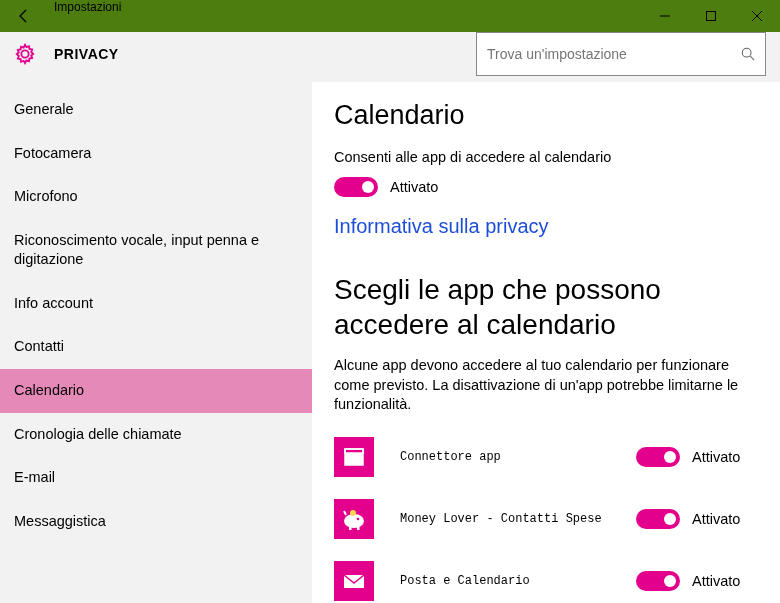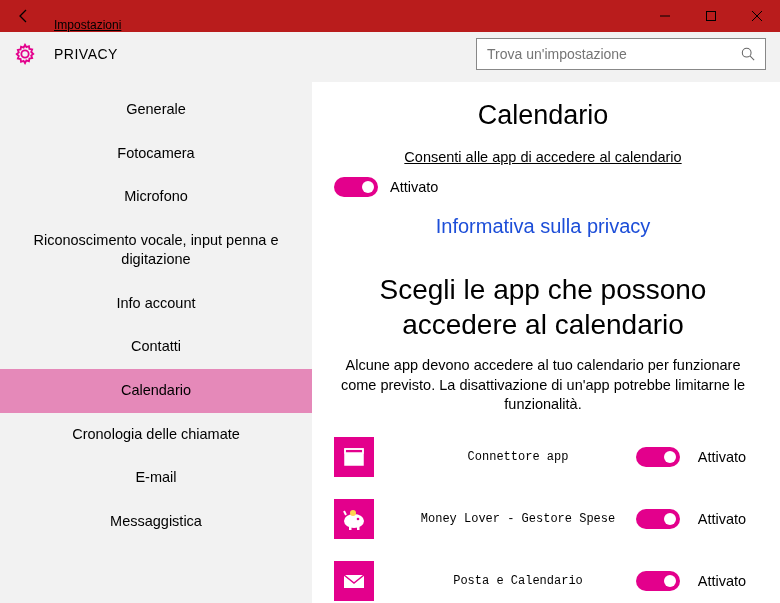--- a/index.html
+++ b/index.html
@@ -1,34 +1,34 @@
 <!DOCTYPE html>
 <html><head>
 <meta charset="utf-8">
 <style>
   * { margin:0; padding:0; box-sizing:border-box; font-family:"Segoe UI", Arial, sans-serif; }
   body { width:780px; height:603px; background:#fff; overflow:hidden; color:#000; }
-  .titlebar { height:32px; display:flex; align-items:flex-end; background:#b91c1c;text-decoration:underline; }
+  .titlebar { height:32px; display:flex; align-items:flex-start; background:#4d7c0f; }
   .back-btn { width:48px; height:32px; display:flex; align-items:center; justify-content:center; cursor:pointer; }
   .titlebar-title { font-size:12px; margin-left:6px; }
   .window-controls { margin-left:auto; display:flex; }
   .win-ctrl { width:46px; height:32px; display:flex; align-items:center; justify-content:center; cursor:pointer; font-size:10px; }
   .header { height:50px; display:flex; align-items:center; background:#f2f2f2; padding:0 14px 6px 14px; }
   .gear-icon { width:22px; height:22px; color:#e3008c; }
-  .header-title { font-weight:400; font-size:14px; letter-spacing:0.5px; margin-left:18px;text-align:center; }
-  .search-box { margin-left:auto; width:290px; height:32px; border:1px solid #888; background:#fff; display:flex; align-items:center; padding:0 10px; }
+  .header-title { font-weight:700; font-size:14px; letter-spacing:0.5px; margin-left:18px;text-align:center; }
+  .search-box { margin-left:auto; width:290px; height:44px; border:1px solid #888; background:#fff; display:flex; align-items:center; padding:0 10px; }
   .search-box input { border:none; outline:none; flex:1; font-size:14px; color:#666; }
   .search-icon { width:14px; height:14px; color:#666; }
-  .body-area { display:flex; height:521px;text-align:center; }
+  .body-area { display:flex; height:521px; }
   .sidebar { width:312px; background:#f2f2f2; padding-top:6px; overflow:hidden; }
   .sidebar-item { padding:12px 14px; font-size:14.5px; line-height:1.35; cursor:pointer; color:#000; }
   .sidebar-item.selected { background:#e589b9; }
   .content { flex:1; padding:18px 28px 0 22px; overflow:hidden; }
   .h1 { font-size:27px; font-weight:400; margin-bottom:18px; }
-  .desc { font-size:14.5px; margin-bottom:12px;text-decoration:underline; }
+  .desc { font-size:14.5px; margin-bottom:12px; }
   .toggle-row { display:flex; align-items:center; gap:12px; margin-bottom:18px; }
   .toggle { width:44px; height:20px; border-radius:10px; position:relative; cursor:pointer; }
   .toggle.on { background:#e3008c; }
   .toggle .knob { position:absolute; width:12px; height:12px; border-radius:50%; background:#fff; top:4px; }
   .toggle.on .knob { right:4px; }
   .toggle-label { font-size:14.5px; }
   .link { color:#1d4ed8; font-size:20px; cursor:pointer; }
   .h2 { font-size:28px; font-weight:400; margin-top:34px; margin-bottom:14px; line-height:1.25; }
   .para { font-size:14.5px; line-height:1.35; margin-bottom:22px; }
   .app-row { display:flex; align-items:center; height:40px; margin-bottom:22px; }
@@ -124,21 +124,21 @@
           <div class="app-icon">
             <svg width="28" height="28" viewBox="0 0 28 28">
               <ellipse cx="14" cy="16" rx="10" ry="7" fill="#fff"></ellipse>
               <circle cx="18" cy="14" r="1.3" fill="#e3008c"></circle>
               <path d="M6 10 L4 6" stroke="#fff" stroke-width="2"></path>
               <rect x="9" y="21" width="2.5" height="4" fill="#fff"></rect>
               <rect x="17" y="21" width="2.5" height="4" fill="#fff"></rect>
               <circle cx="13" cy="8" r="3" fill="#ffd54f"></circle>
             </svg>
           </div>
-          <div class="app-name">Money Lover - Gestore Spese</div>
+          <div class="app-name">Money Lover - Contatti Spese</div>
           <div class="toggle on">
             <div class="knob"></div>
           </div>
           <div class="app-state">Attivato</div>
         </div>
         <div class="app-row">
           <div class="app-icon">
             <svg width="26" height="26" viewBox="0 0 26 26">
               <rect x="3" y="7" width="20" height="13" fill="#fff"></rect>
               <path d="M3 7 L13 15 L23 7" fill="none" stroke="#e3008c" stroke-width="1.5"></path>

